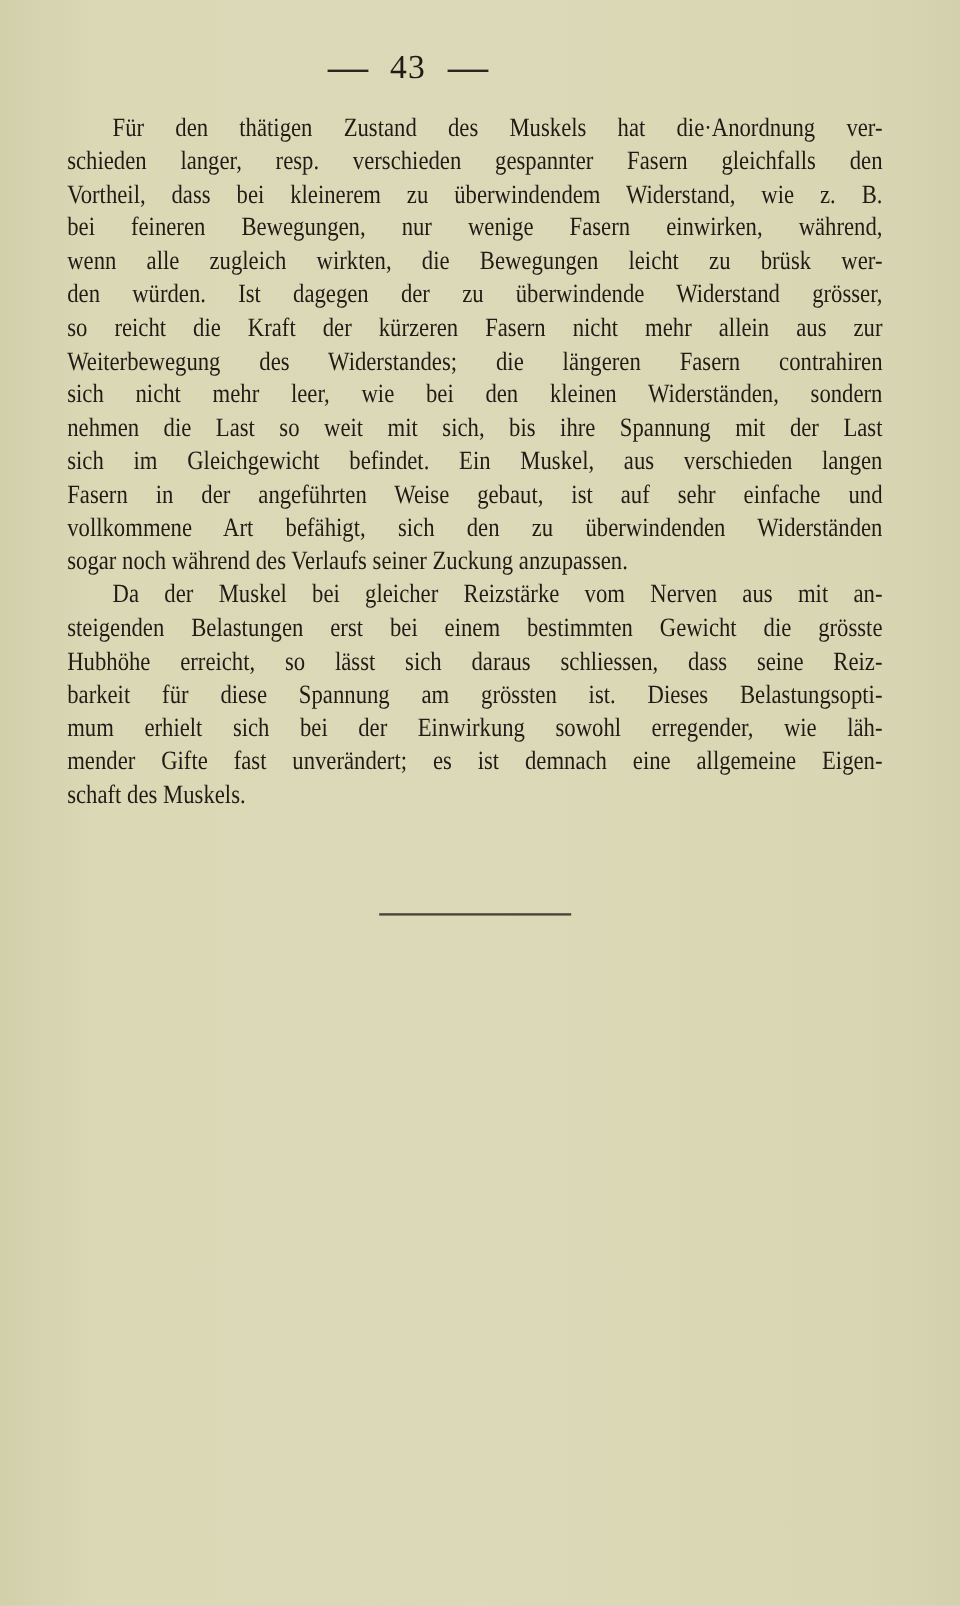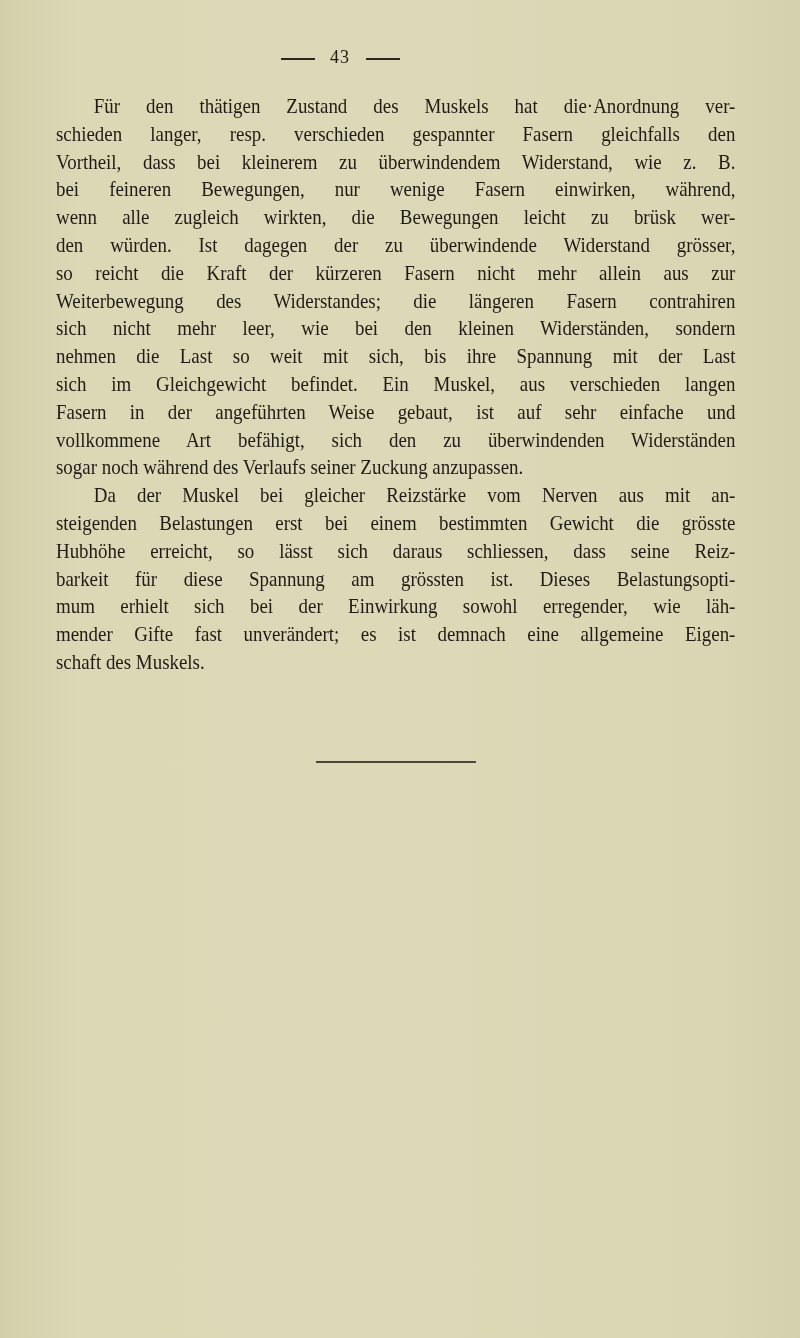--- a/index.html
+++ b/index.html
@@ -6,21 +6,21 @@
     body {
       width: 800px; height: 1338px; overflow: hidden;
       background: #d9d6b3;
       background-image: linear-gradient(90deg, #d2cfab 0%, #dbd8b6 10%, #dcd9b8 50%, #d9d6b3 90%, #d3d0ad 100%);
       font-family: "Liberation Serif", "DejaVu Serif", serif;
       color: #1f1c16;
       position: relative;
     }
     .page-number {
       position: absolute; top: 44px; left: 0; width: 680px;
-      text-align: center; font-size: 18px; line-height: 26px;
+      text-align: center; font-size: 28px; line-height: 26px;
       letter-spacing: 1px;
     }
     .page-number .dash { display: inline-block; width: 34px; height: 2px; background: #2a261e; vertical-align: middle; margin: 0 10px; }
     .body-text {
       position: absolute; top: 92px; left: 56px; width: 680px;
     }
     .line {
       display: block; height: 27.8px; line-height: 27.8px;
       font-size: 22px; white-space: nowrap;
       text-align: justify; text-align-last: justify;

